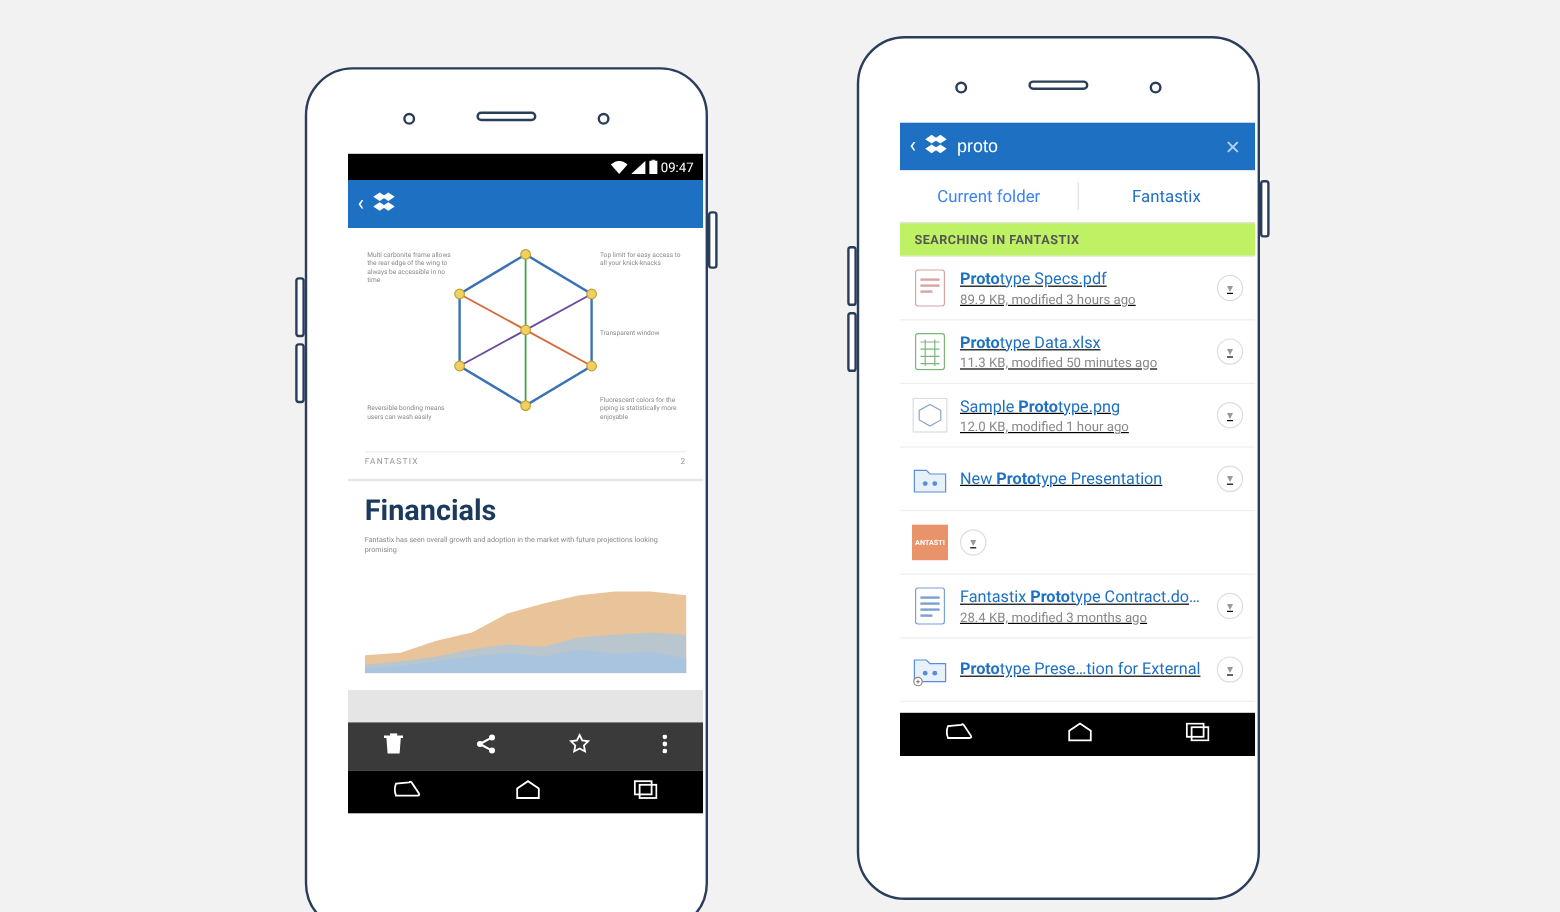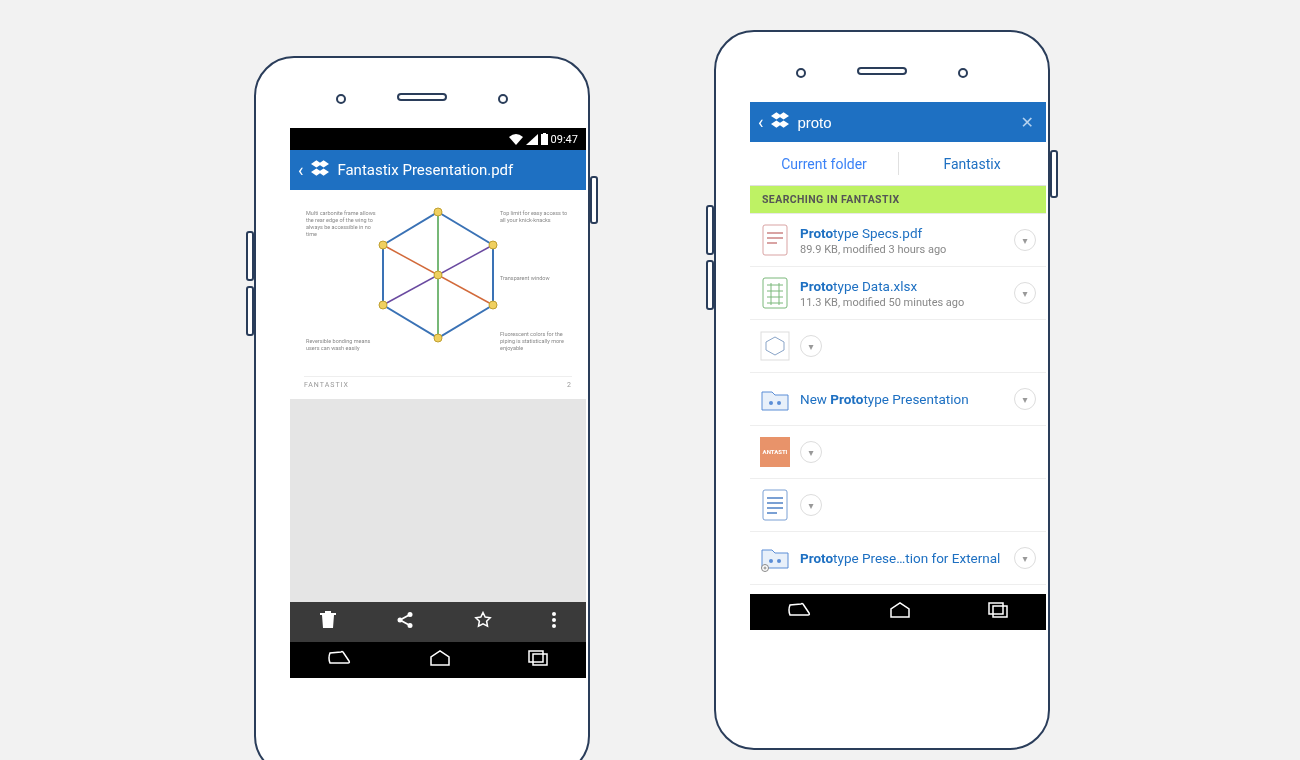--- a/index.html
+++ b/index.html
@@ -206,20 +206,21 @@
     color: #555;
     padding: 7px 12px;
     letter-spacing: 0.4px;
     border-bottom: 1px solid #e8e8e8;
     background: #bef264;
   }
   .results {
     height: calc(100% - 22px - 40px - 44px - 28px - 36px);
     overflow: hidden;
     background: #fff;
+    text-decoration: underline;
   }
   .result-row {
     display: flex;
     align-items: center;
     padding: 8px 10px;
     border-bottom: 1px solid #eee;
     gap: 10px;
   }
   .file-ico {
     width: 30px;
@@ -284,21 +285,20 @@
         <span>09:47</span>
       </div>
 
       <div class="app-bar">
         <span class="back-chevron">‹</span>
         <span class="dropbox-logo">
           <svg width="18" height="16" viewBox="0 0 40 34">
               <path fill="#fff" d="M12 0 L24 8 L12 16 L0 8 Z M28 0 L40 8 L28 16 L16 8 Z M12 18 L24 26 L12 34 L0 26 Z M28 18 L40 26 L28 34 L16 26 Z"></path>
             </svg>
         </span>
-        <span class="title">Fantastix Presentation.pdf</span>
       </div>
 
       <div class="pdf-content">
         <div class="pdf-page">
           <div class="hexagon-wrap">
             <svg width="140" height="150" viewBox="0 0 140 150">
               <polygon points="70,12 125,45 125,105 70,138 15,105 15,45" fill="none" stroke="#3a72b5" stroke-width="2"></polygon>
               <line x1="70" y1="12" x2="70" y2="138" stroke="#4aa04a" stroke-width="1.5"></line>
               <line x1="15" y1="45" x2="125" y2="105" stroke="#d26a3a" stroke-width="1.5"></line>
               <line x1="125" y1="45" x2="15" y2="105" stroke="#6a4aa0" stroke-width="1.5"></line>
@@ -314,20 +314,29 @@
             <div class="hex-label l2">Top limit for easy access to all your knick-knacks</div>
             <div class="hex-label l3">Transparent window</div>
             <div class="hex-label l4">Reversible bonding means users can wash easily</div>
             <div class="hex-label l5">Fluorescent colors for the piping is statistically more enjoyable</div>
           </div>
           <div class="pdf-footer">
             <span>FANTASTIX</span>
             <span>2</span>
           </div>
         </div>
+        <div class="pdf-page">
+          <div class="pdf-h1">Financials</div>
+          <div class="fin-sub">Fantastix has seen overall growth and adoption in the market with future projections looking promising</div>
+          <svg class="area-chart" viewBox="0 0 270 90" preserveAspectRatio="none">
+            <path fill="#e9c49a" d="M0,80 L0,75 30,73 60,63 90,56 120,40 150,32 180,25 210,22 240,22 270,25 L270,90 0,90 Z"></path>
+            <path fill="#b9c6cd" d="M0,90 L0,83 30,80 60,76 90,70 120,66 150,68 180,60 210,58 240,56 270,58 L270,90 Z"></path>
+            <path fill="#a9c4de" d="M0,90 L0,86 30,84 60,80 90,76 120,73 150,76 180,70 210,74 240,72 270,78 L270,90 Z"></path>
+          </svg>
+        </div>
       </div>
 
       <div class="action-bar">
         <span><svg width="16" height="18" viewBox="0 0 16 18">
               <path fill="#fff" d="M2 4h12l-1 13H3zM0 2h16v2H0zM5 0h6v2H5z"></path>
             </svg></span>
         <span><svg width="18" height="18" viewBox="0 0 18 18">
               <circle cx="4" cy="9" r="2.5" fill="#fff"></circle>
               <circle cx="14" cy="3.5" r="2.5" fill="#fff"></circle>
               <circle cx="14" cy="14.5" r="2.5" fill="#fff"></circle>
@@ -413,20 +422,24 @@
             </div>
             <div class="row-chevron">▾</div>
           </div>
           <div class="result-row">
             <div class="file-ico">
               <svg width="30" height="30" viewBox="0 0 30 30">
                 <rect x="1" y="1" width="28" height="28" fill="#fff" stroke="#ddd"></rect>
                 <polygon points="15,6 24,11 24,19 15,24 6,19 6,11" fill="none" stroke="#8aa5c8"></polygon>
               </svg>
             </div>
+            <div class="file-info">
+              <div class="fname">Sample <b>Proto</b>type.png</div>
+              <div class="fmeta">12.0 KB, modified 1 hour ago</div>
+            </div>
             <div class="row-chevron">▾</div>
           </div>
           <div class="result-row">
             <div class="file-ico">
               <svg width="30" height="26" viewBox="0 0 30 26">
                 <path fill="#e8f0fa" stroke="#5a8dd6" d="M2 6h10l3 3h13v15H2z"></path>
                 <circle cx="11" cy="17" r="2" fill="#5a8dd6"></circle>
                 <circle cx="19" cy="17" r="2" fill="#5a8dd6"></circle>
               </svg>
             </div>
@@ -447,20 +460,24 @@
           <div class="result-row">
             <div class="file-ico">
               <svg width="26" height="32" viewBox="0 0 26 32">
                 <rect x="1" y="1" width="24" height="30" rx="2" fill="#fff" stroke="#7aa0d4"></rect>
                 <rect x="5" y="8" width="16" height="2" fill="#7aa0d4"></rect>
                 <rect x="5" y="13" width="16" height="2" fill="#7aa0d4"></rect>
                 <rect x="5" y="18" width="16" height="2" fill="#7aa0d4"></rect>
                 <rect x="5" y="23" width="10" height="2" fill="#7aa0d4"></rect>
               </svg>
             </div>
+            <div class="file-info">
+              <div class="fname">Fantastix <b>Proto</b>type Contract.docx</div>
+              <div class="fmeta">28.4 KB, modified 3 months ago</div>
+            </div>
             <div class="row-chevron">▾</div>
           </div>
           <div class="result-row">
             <div class="file-ico">
               <svg width="30" height="28" viewBox="0 0 30 28">
                 <path fill="#e8f0fa" stroke="#5a8dd6" d="M2 6h10l3 3h13v15H2z"></path>
                 <circle cx="11" cy="17" r="2" fill="#5a8dd6"></circle>
                 <circle cx="19" cy="17" r="2" fill="#5a8dd6"></circle>
                 <circle cx="5" cy="24" r="3.5" fill="#fff" stroke="#888"></circle>
                 <path d="M3.5 24h3M5 22.5v3" stroke="#888"></path>

